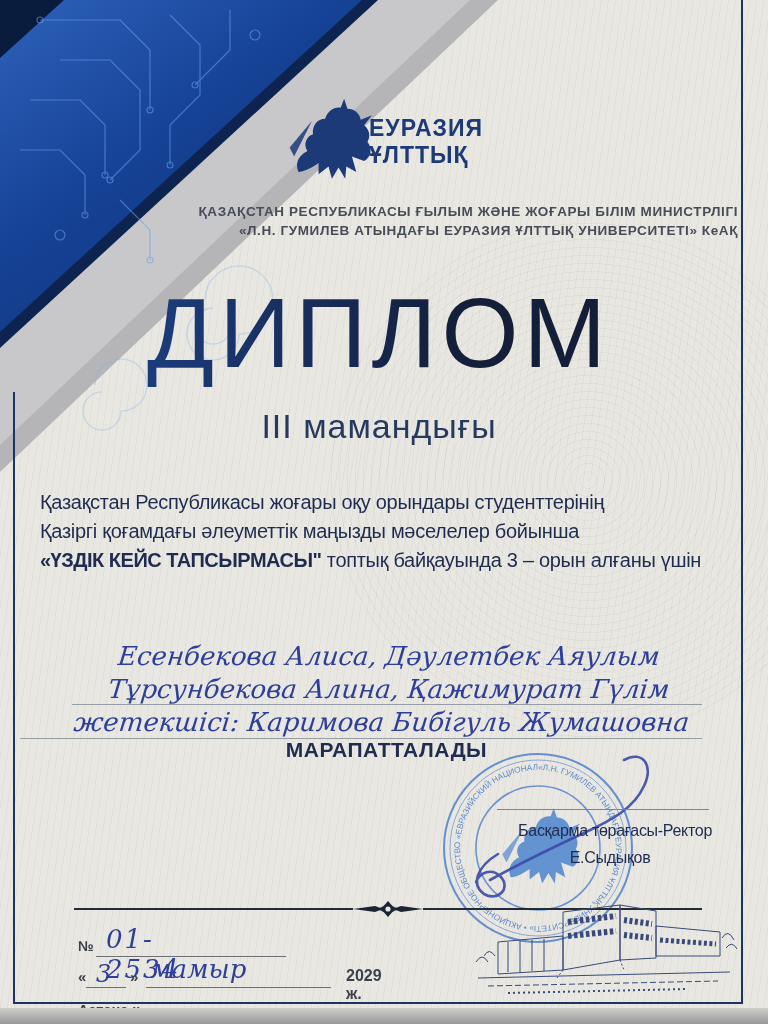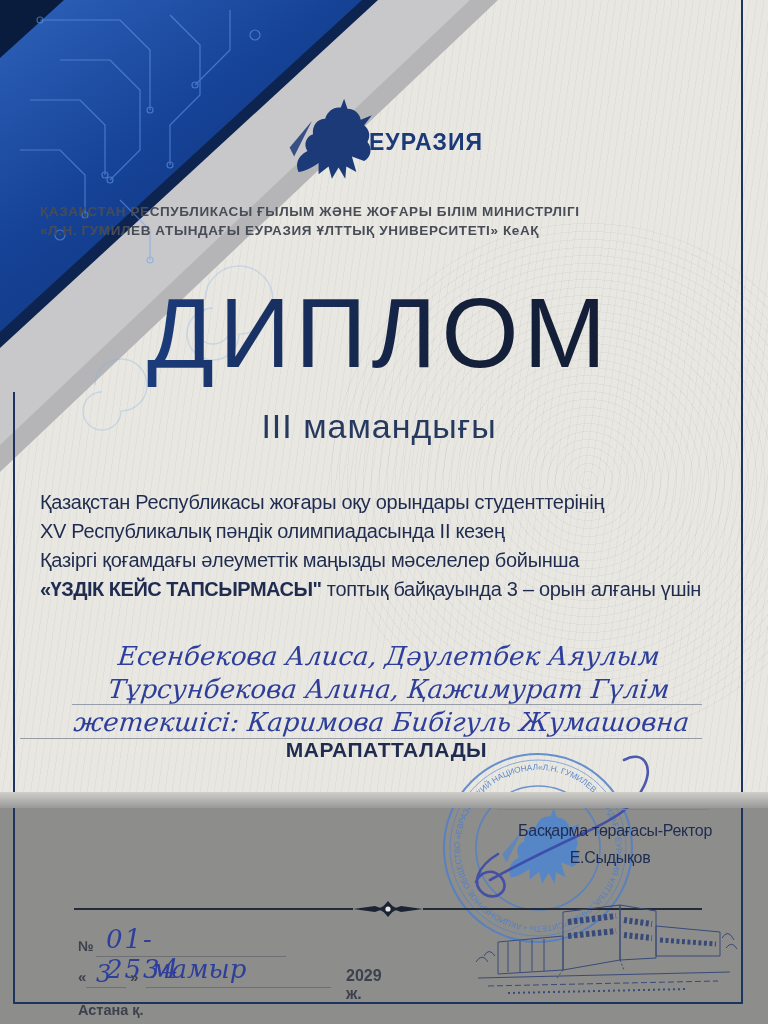--- a/index.html
+++ b/index.html
@@ -1,38 +1,38 @@
 <!DOCTYPE html>
 <html><head>
 <meta charset="utf-8">
 <style>
   html,body{margin:0;padding:0;}
   body{width:768px;height:1024px;overflow:hidden;background:#8d8d8c;font-family:"Liberation Sans",sans-serif;}
-  .page{position:relative;width:768px;height:808px;}
+  .page{position:relative;width:768px;height:1024px;}
   .paper{position:absolute;inset:0;background:#e9e7e1;}
   
   .paper::before{content:"";position:absolute;inset:0;
     background:repeating-linear-gradient(98deg, rgba(40,50,70,.045) 0 1px, transparent 1px 7px);
   }
   .paper::after{content:"";position:absolute;right:-80px;top:220px;width:520px;height:520px;border-radius:50%;
     background:repeating-radial-gradient(circle at center, rgba(60,70,90,.05) 0 1px, transparent 1px 8px);}
   .bottom-edge{position:absolute;left:0;right:0;bottom:0;height:16px;
     background:linear-gradient(#cfcec9,#99999a);}
   
   .frame-right{position:absolute;top:0;left:741px;width:2px;height:1004px;background:#1d3461;}
   .frame-left{position:absolute;top:392px;left:13px;width:2px;height:612px;background:#1d3461;}
   .frame-bottom{position:absolute;top:1002px;left:15px;width:728px;height:2px;background:#1d3461;}
 
   .corner-art{position:absolute;left:0;top:0;}
 
   
   .logo{position:absolute;left:283px;top:96px;display:flex;align-items:center;}
   .logo-name{margin-left:-14px;color:#1d3a78;font-weight:bold;font-size:23px;line-height:27px;letter-spacing:1px;}
 
-  .ministry{position:absolute;left:40px;right:30px;top:202px;text-align:left;color:#474c57;
+  .ministry{position:absolute;left:40px;right:30px;top:202px;text-align:right;color:#474c57;
     font-size:13.5px;font-weight:bold;line-height:19px;letter-spacing:.6px;}
 
   .title{position:absolute;left:0;right:10px;top:278px;text-align:center;
     font-size:99px;font-weight:400;letter-spacing:5px;color:#18254a;line-height:110px;}
   @supports (-webkit-background-clip: text){
     .title{background:linear-gradient(90deg,#1e4796 0%,#1b3a78 22%,#141f3a 60%,#131c33 100%);
       -webkit-background-clip:text;-webkit-text-fill-color:transparent;}
   }
   .degree{position:absolute;left:0;right:10px;top:407px;text-align:center;
     font-size:34px;color:#26395e;letter-spacing:1px;}
@@ -127,34 +127,34 @@
     </g>
   </svg>
 
   <div class="logo">
     <svg width="100" height="92" viewBox="0 0 90 78">
       <path fill="#1d3a78" d="M14 66 C10 56 16 50 22 47 C18 41 21 34 27 32 C26 24 31 18 38 18 C40 11 46 7 52 8 L55 0 L58 9 C64 9 69 13 70 19 L80 15 L73 24 C78 28 79 34 76 39 C81 45 79 53 73 56 L62 52 L66 66 L57 61 L56 72 L50 62 L44 72 L41 61 L32 68 L32 58 C25 63 18 66 14 66 Z"></path>
       <path fill="#1d3a78" d="M6 44 L26 20 L10 52 Z" opacity=".85"></path>
     </svg>
     <div class="logo-name">
       <div>ЕУРАЗИЯ</div>
+      <div>ҰЛТТЫҚ</div>
     </div>
   </div>
 
   <div class="ministry">
     <div>ҚАЗАҚСТАН РЕСПУБЛИКАСЫ ҒЫЛЫМ ЖӘНЕ ЖОҒАРЫ БІЛІМ МИНИСТРЛІГІ</div>
     <div>«Л.Н. ГУМИЛЕВ АТЫНДАҒЫ ЕУРАЗИЯ ҰЛТТЫҚ УНИВЕРСИТЕТІ» КеАҚ</div>
   </div>
 
   <div class="title">ДИПЛОМ</div>
   <div class="degree">III мамандығы</div>
 
   <div class="body-text">
     <div>Қазақстан Республикасы жоғары оқу орындары студенттерінің</div>
-    <div>XV Республикалық  пәндік олимпиадасында  II кезең</div>
     <div>Қазіргі қоғамдағы әлеуметтік маңызды мәселелер бойынша</div>
     <div><b>«ҮЗДІК КЕЙС ТАПСЫРМАСЫ"</b><span> топтық байқауында 3 – орын алғаны үшін</span></div>
   </div>
 
   <div class="hw-line hand hw1">Есенбекова Алиса, Дәулетбек Аяулым</div>
   <div class="hw-line hand hw2">Тұрсунбекова Алина, Қажимурат Гүлім</div>
   <div class="rule rule-hw2"></div>
   <div class="hw-line hand hw3">жетекшісі: Каримова Бибігуль Жумашовна</div>
   <div class="rule rule-hw3"></div>
 

